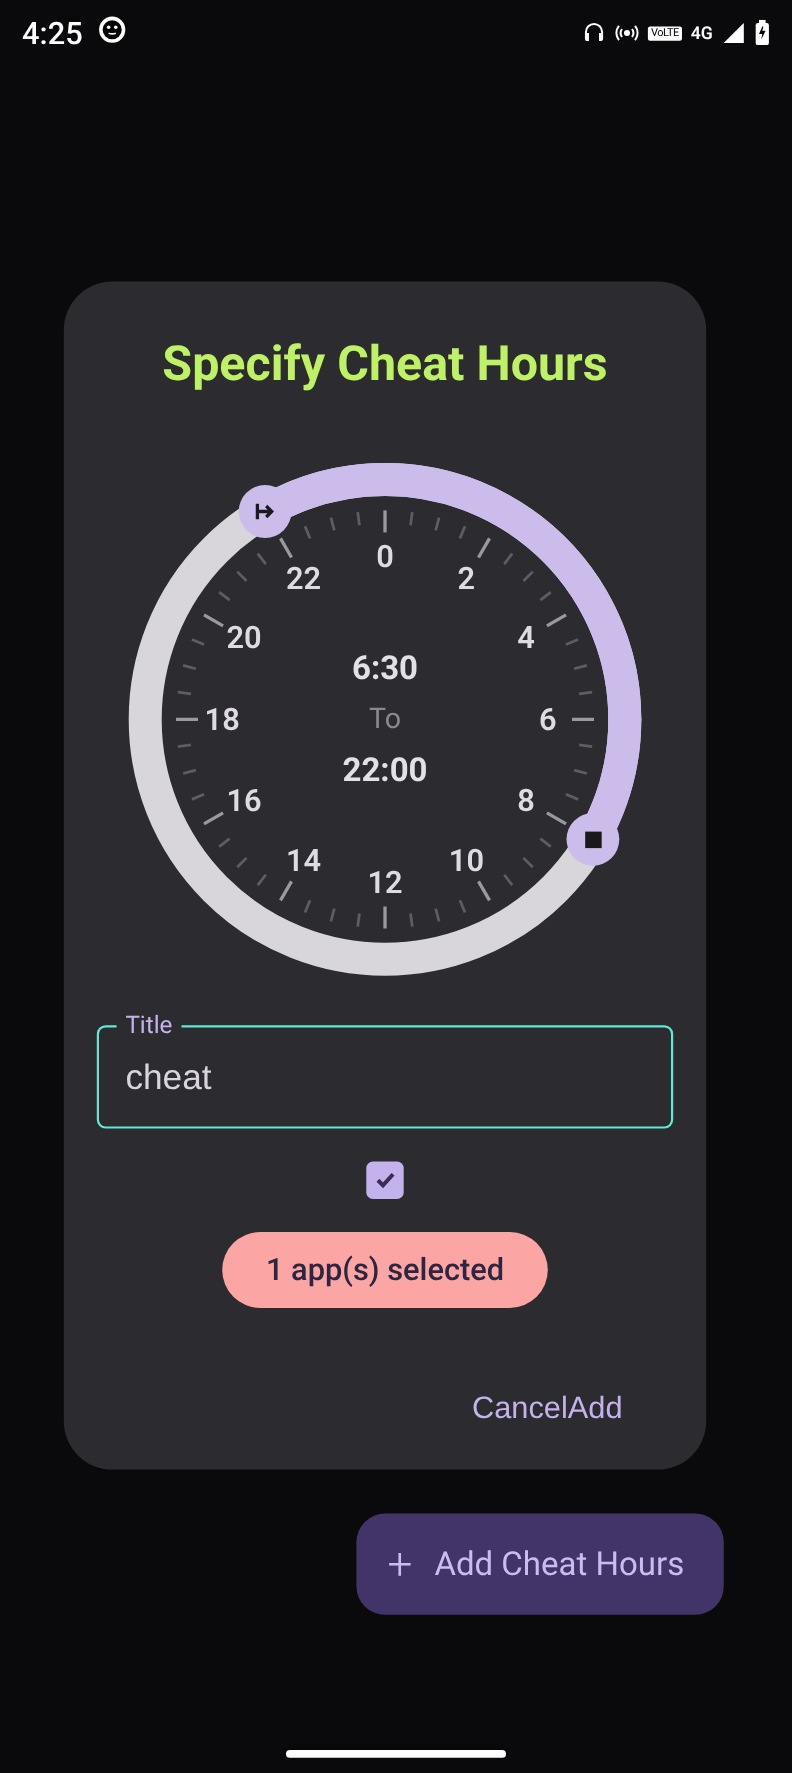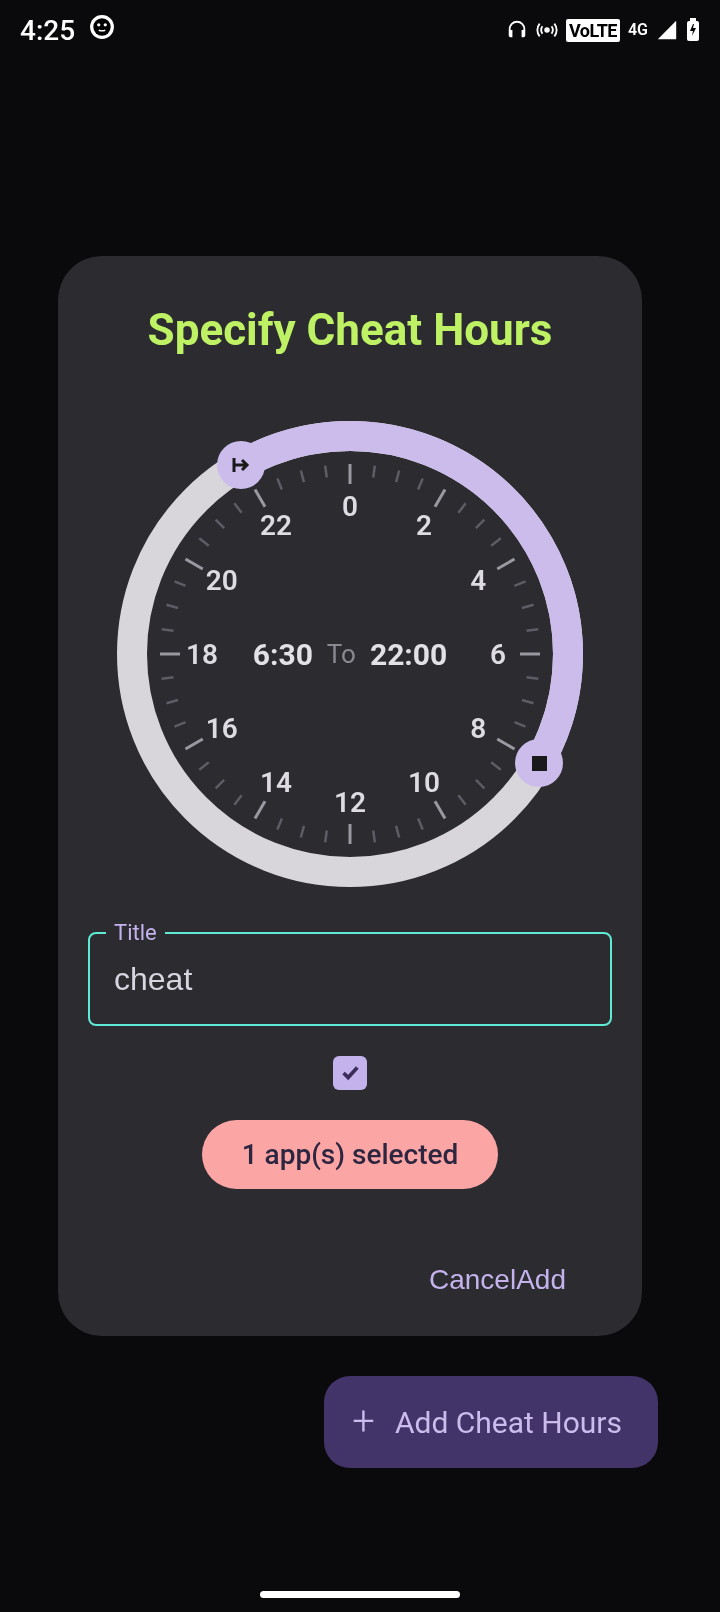--- a/index.html
+++ b/index.html
@@ -24,21 +24,21 @@
     padding: 0 20px;
     font-size: 28px;
     font-weight: 500;
     color: #fff;
     gap: 38px;
   }
   .status-left { display: flex; align-items: center; gap: 14px; }
   .status-right { display: flex; align-items: center; gap: 8px; font-size: 20px; }
   .status-right svg { display: block; }
   .volte-badge {
-    background: #fff; color: #000; font-size: 18px; font-weight: 700;
+    background: #fff; color: #000; font-size: 10px; font-weight: 400;
     padding: 1px 3px; border-radius: 2px; letter-spacing: -0.5px;
   }
   .fourg { font-size: 16px; font-weight: 600; line-height: 0.9; text-align: right; }
 
   
   .dialog {
     position: absolute;
     top: 256px;
     left: 58px;
     width: 584px;
@@ -74,21 +74,21 @@
     transform: translate(-50%, -50%);
     font-size: 22px;
     color: #1a1a1a;
     font-weight: 700;
   }
   .clock-handle.square-inner::after {
     content: ""; width: 15px; height: 15px; background: #1a1a1a;
   }
   .clock-center {
     position: absolute; inset: 0;
-    display: flex; flex-direction: row;
+    display: flex; flex-direction: column;
     align-items: center; justify-content: center;
     gap: 14px;
     pointer-events: none;
   }
   .clock-time-start { font-size: 30px; font-weight: 700; color: #e2e2e6; }
   .clock-to { font-size: 26px; color: #8a8992; }
   .clock-time-end { font-size: 30px; font-weight: 700; color: #e2e2e6; }
 
   
   .title-field {

